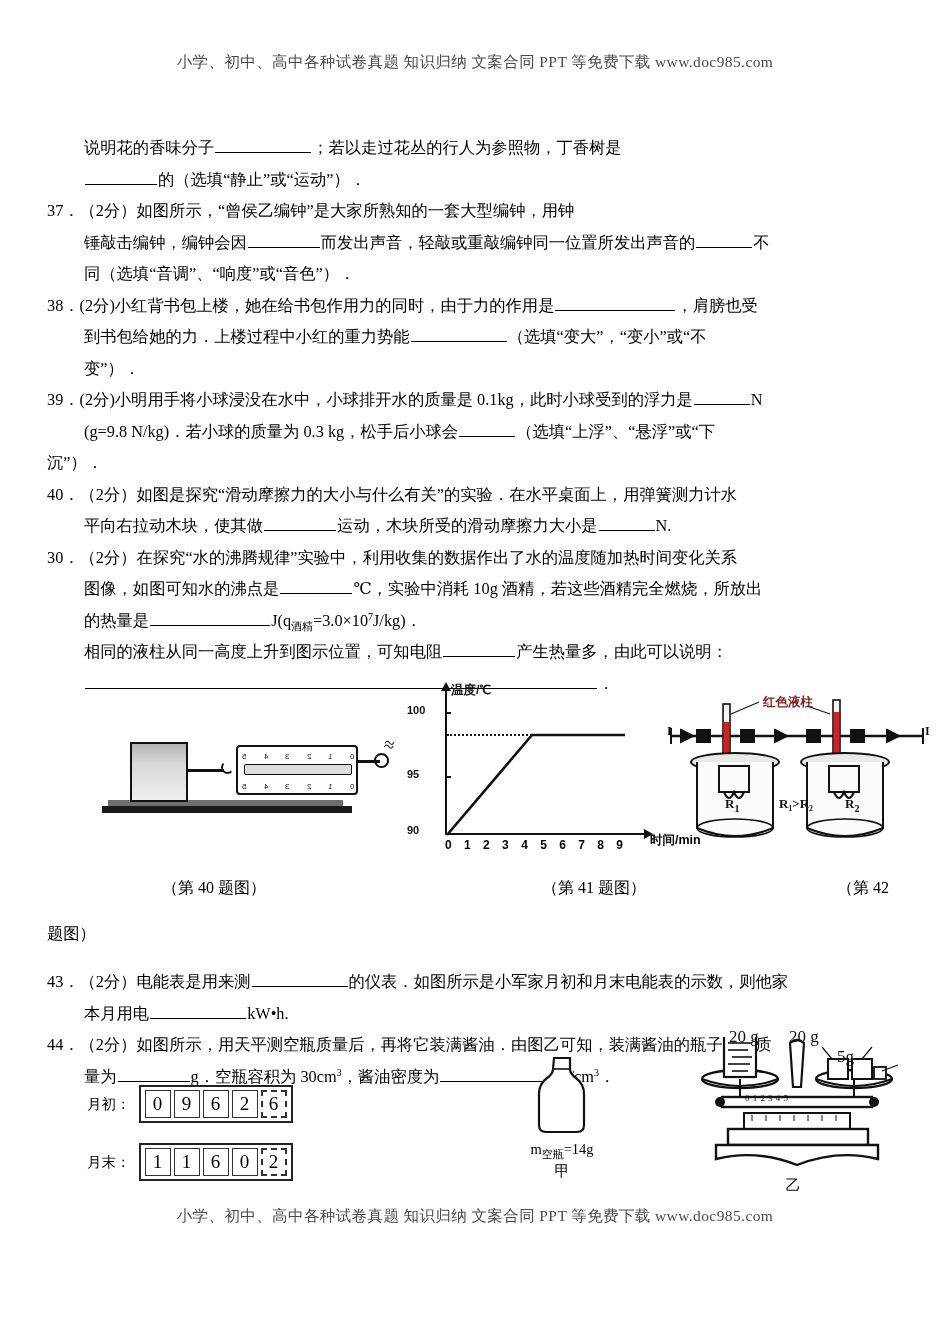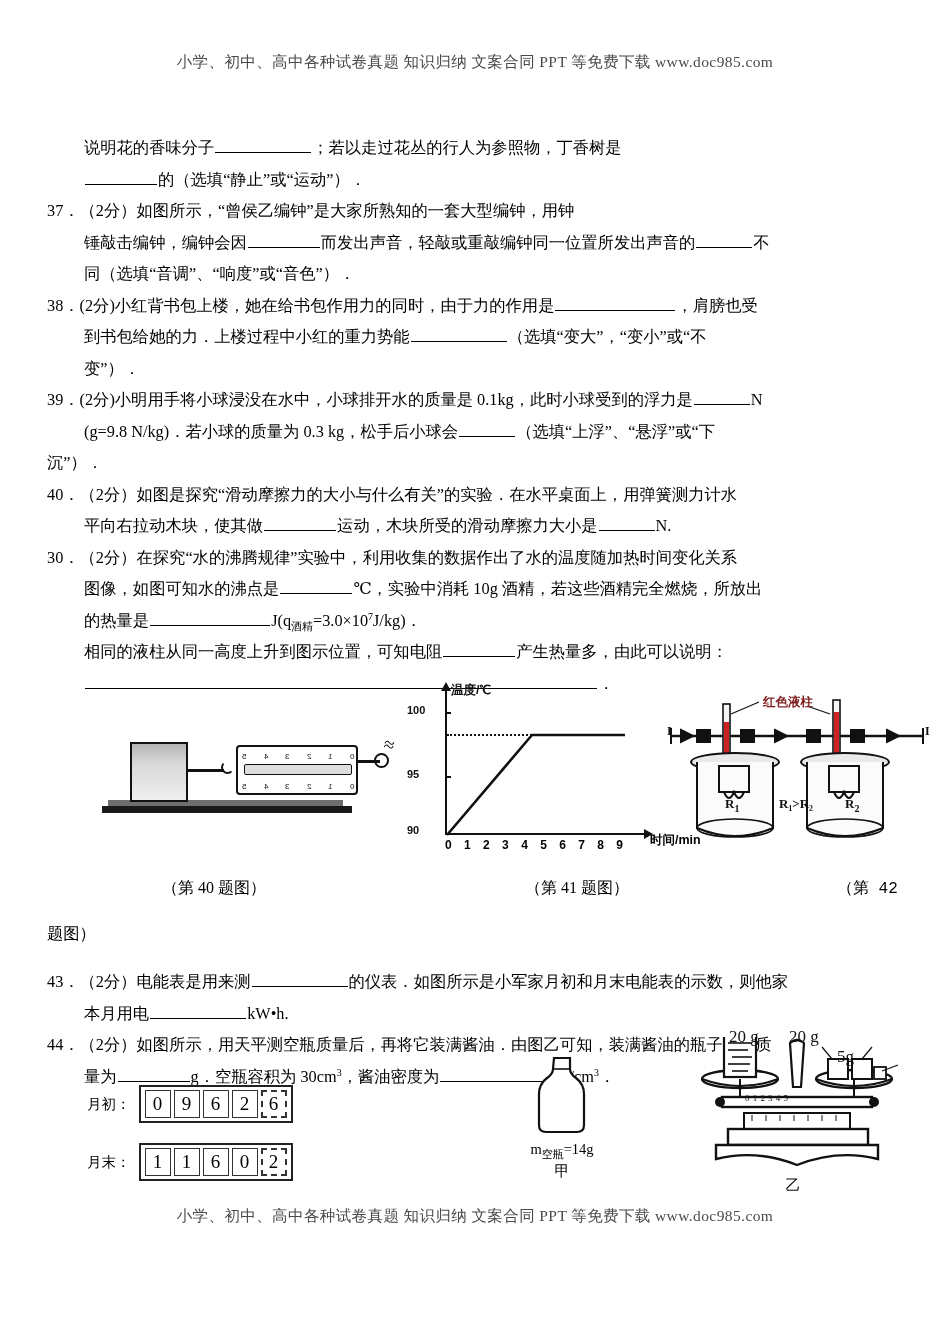--- a/index.html
+++ b/index.html
@@ -391,22 +391,22 @@
       <div class="rlabel" style="left:58px; top:104px;"><span>R</span><sub>1</sub></div>
       <div class="rlabel" style="left:178px; top:104px;"><span>R</span><sub>2</sub></div>
       <div class="rlabel" style="left:112px; top:104px;">R₁&gt;R₂</div>
       <div class="rlabel" style="left:0px; top:32px; font-size:12px;">I</div>
       <div class="rlabel" style="left:258px; top:32px; font-size:12px;">I</div>
     </div>
   </div>
 
   <div class="figcaps">
     <span class="figcap" style="left:115px;">（第 40 题图）</span>
-    <span class="figcap" style="left:478px;">（第 41 题图）</span>
-    <span class="figcap" style="left:790px;font-family:Liberation Mono, monospace;">（第 42</span>
+    <span class="figcap" style="left:495px;">（第 41 题图）</span>
+    <span class="figcap" style="left:790px;">（第 42</span>
   </div>
 
   <div class="content" style="top:902px;">
     <p>题图）</p>
 
     <div class="q">
       <p>
         <span class="num">43．</span><span>（2分）</span><span>电能表是用来测</span><span class="blank b-lg"></span><span>的仪表．如图所示是小军家月初和月末电能表的示数，则他家</span>
       </p>
       <p>

